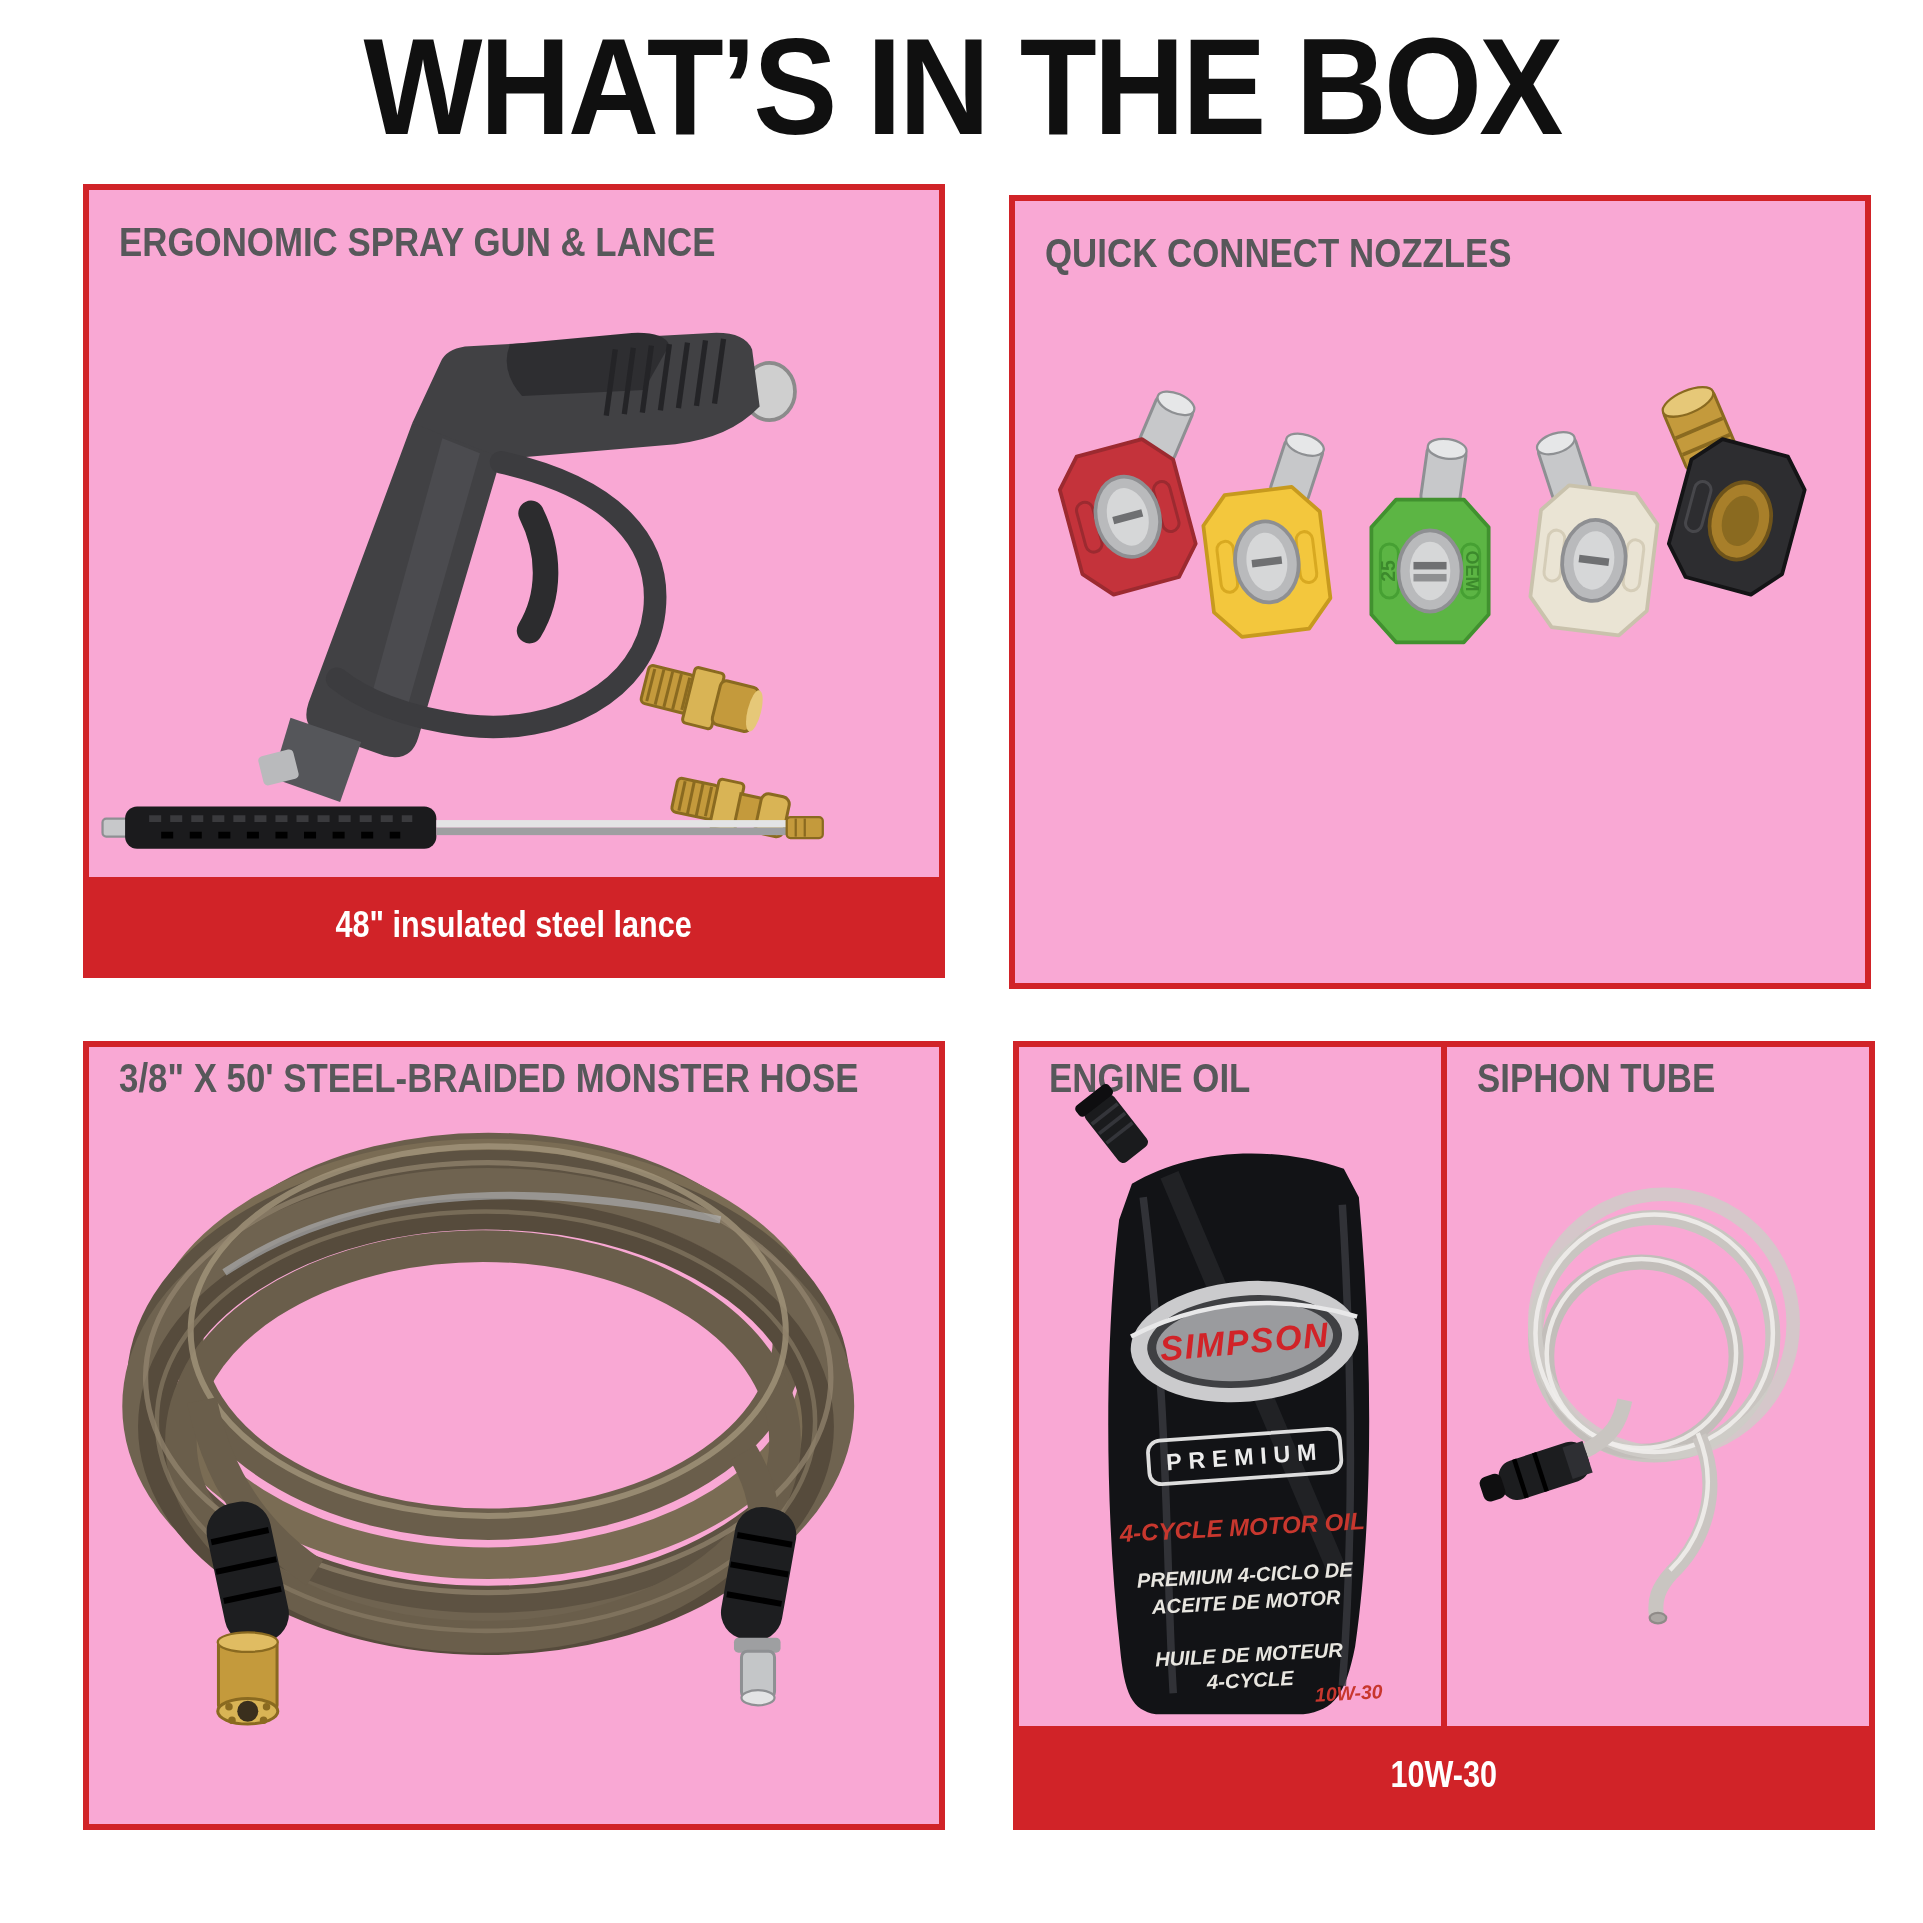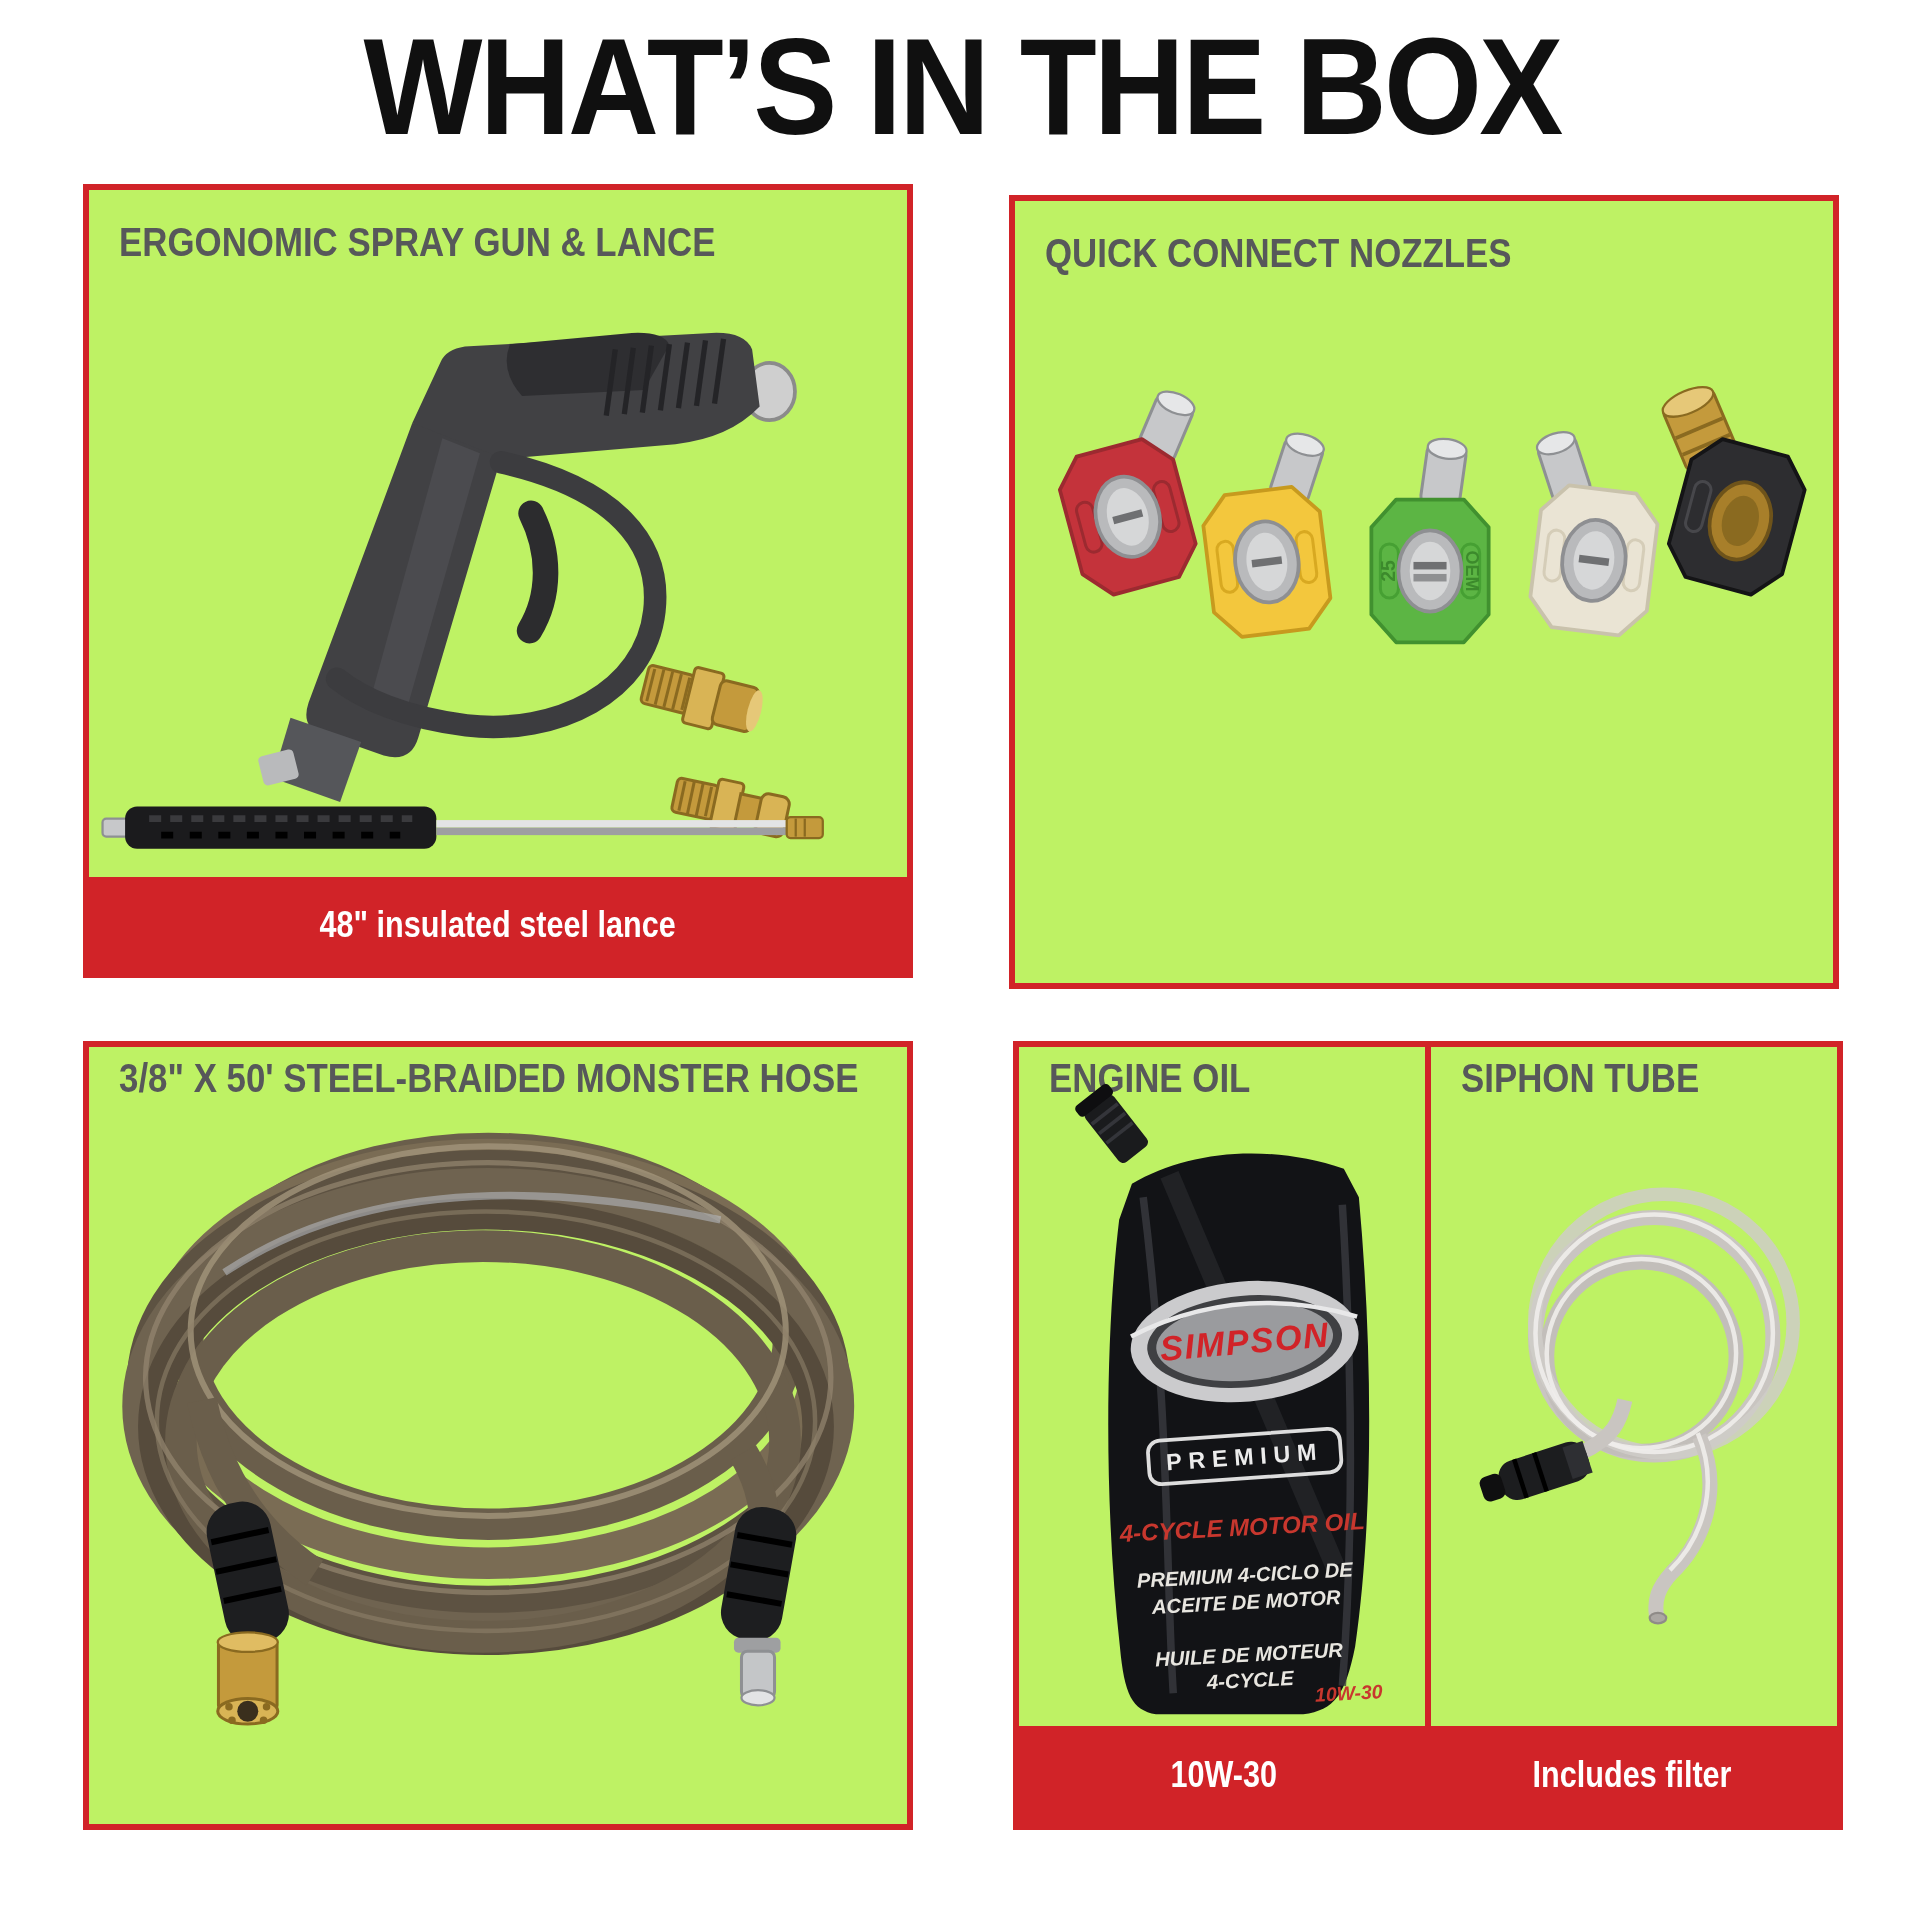--- a/index.html
+++ b/index.html
@@ -1,18 +1,18 @@
 <!DOCTYPE html>
 <html style="font-size:12px"><head>
 <meta charset="utf-8">
 <style>
   html,body{margin:0;padding:0;background:#ffffff;}
   body{width:1924px;height:1924px;position:relative;font-family:"Liberation Sans",sans-serif;overflow:hidden;}
   .title{position:absolute;top:7.5px;left:0;width:1924px;text-align:center;font-size:137px;font-weight:800;color:#101010;letter-spacing:-3px;transform:scaleX(.92);transform-origin:center top;white-space:nowrap;}
-  .panel{position:absolute;background:#bef264;border:6px solid #d12328;}
+  .panel{position:absolute;background:#f9a8d4;border:6px solid #d12328;padding-left:32px;}
   .p1{left:83px;top:184px;width:818px;height:782px;}
   .p2{left:1009px;top:195px;width:818px;height:782px;}
   .p3{left:83px;top:1041px;width:818px;height:777px;}
   .p4{left:1013px;top:1041px;width:818px;height:777px;}
   .hdr{position:absolute;left:30px;color:#57585a;font-weight:700;font-size:41px;white-space:nowrap;transform:scaleX(.85);transform-origin:0 0;}
   .hdr-top{top:29px;}
   .hdr-low{top:7.5px;}
   .hdr-right{left:calc(50% + 33px);}
   .band{position:absolute;left:0;right:0;bottom:0;background:#d12328;color:#ffffff;display:flex;flex-direction:column;justify-content:center;align-items:center;text-align:center;z-index:5;}
   .band-top{height:95px;}
@@ -295,18 +295,15 @@
         <line x1="-40" y1="-27" x2="-40" y2="27" stroke="#000000" stroke-width="6"></line>
         <line x1="-12" y1="-27" x2="-12" y2="27" stroke="#000000" stroke-width="6"></line>
       </g>
     </g>
   </svg>
 
   <div class="band band-bot halves">
     <div class="half">
         <span class="cap cap-lg">10W-30</span>
       </div>
-    <div class="half">
-        <span class="cap cap-lg">Includes filter</span>
-      </div>
   </div>
 </div>
 
 
 </body></html>

